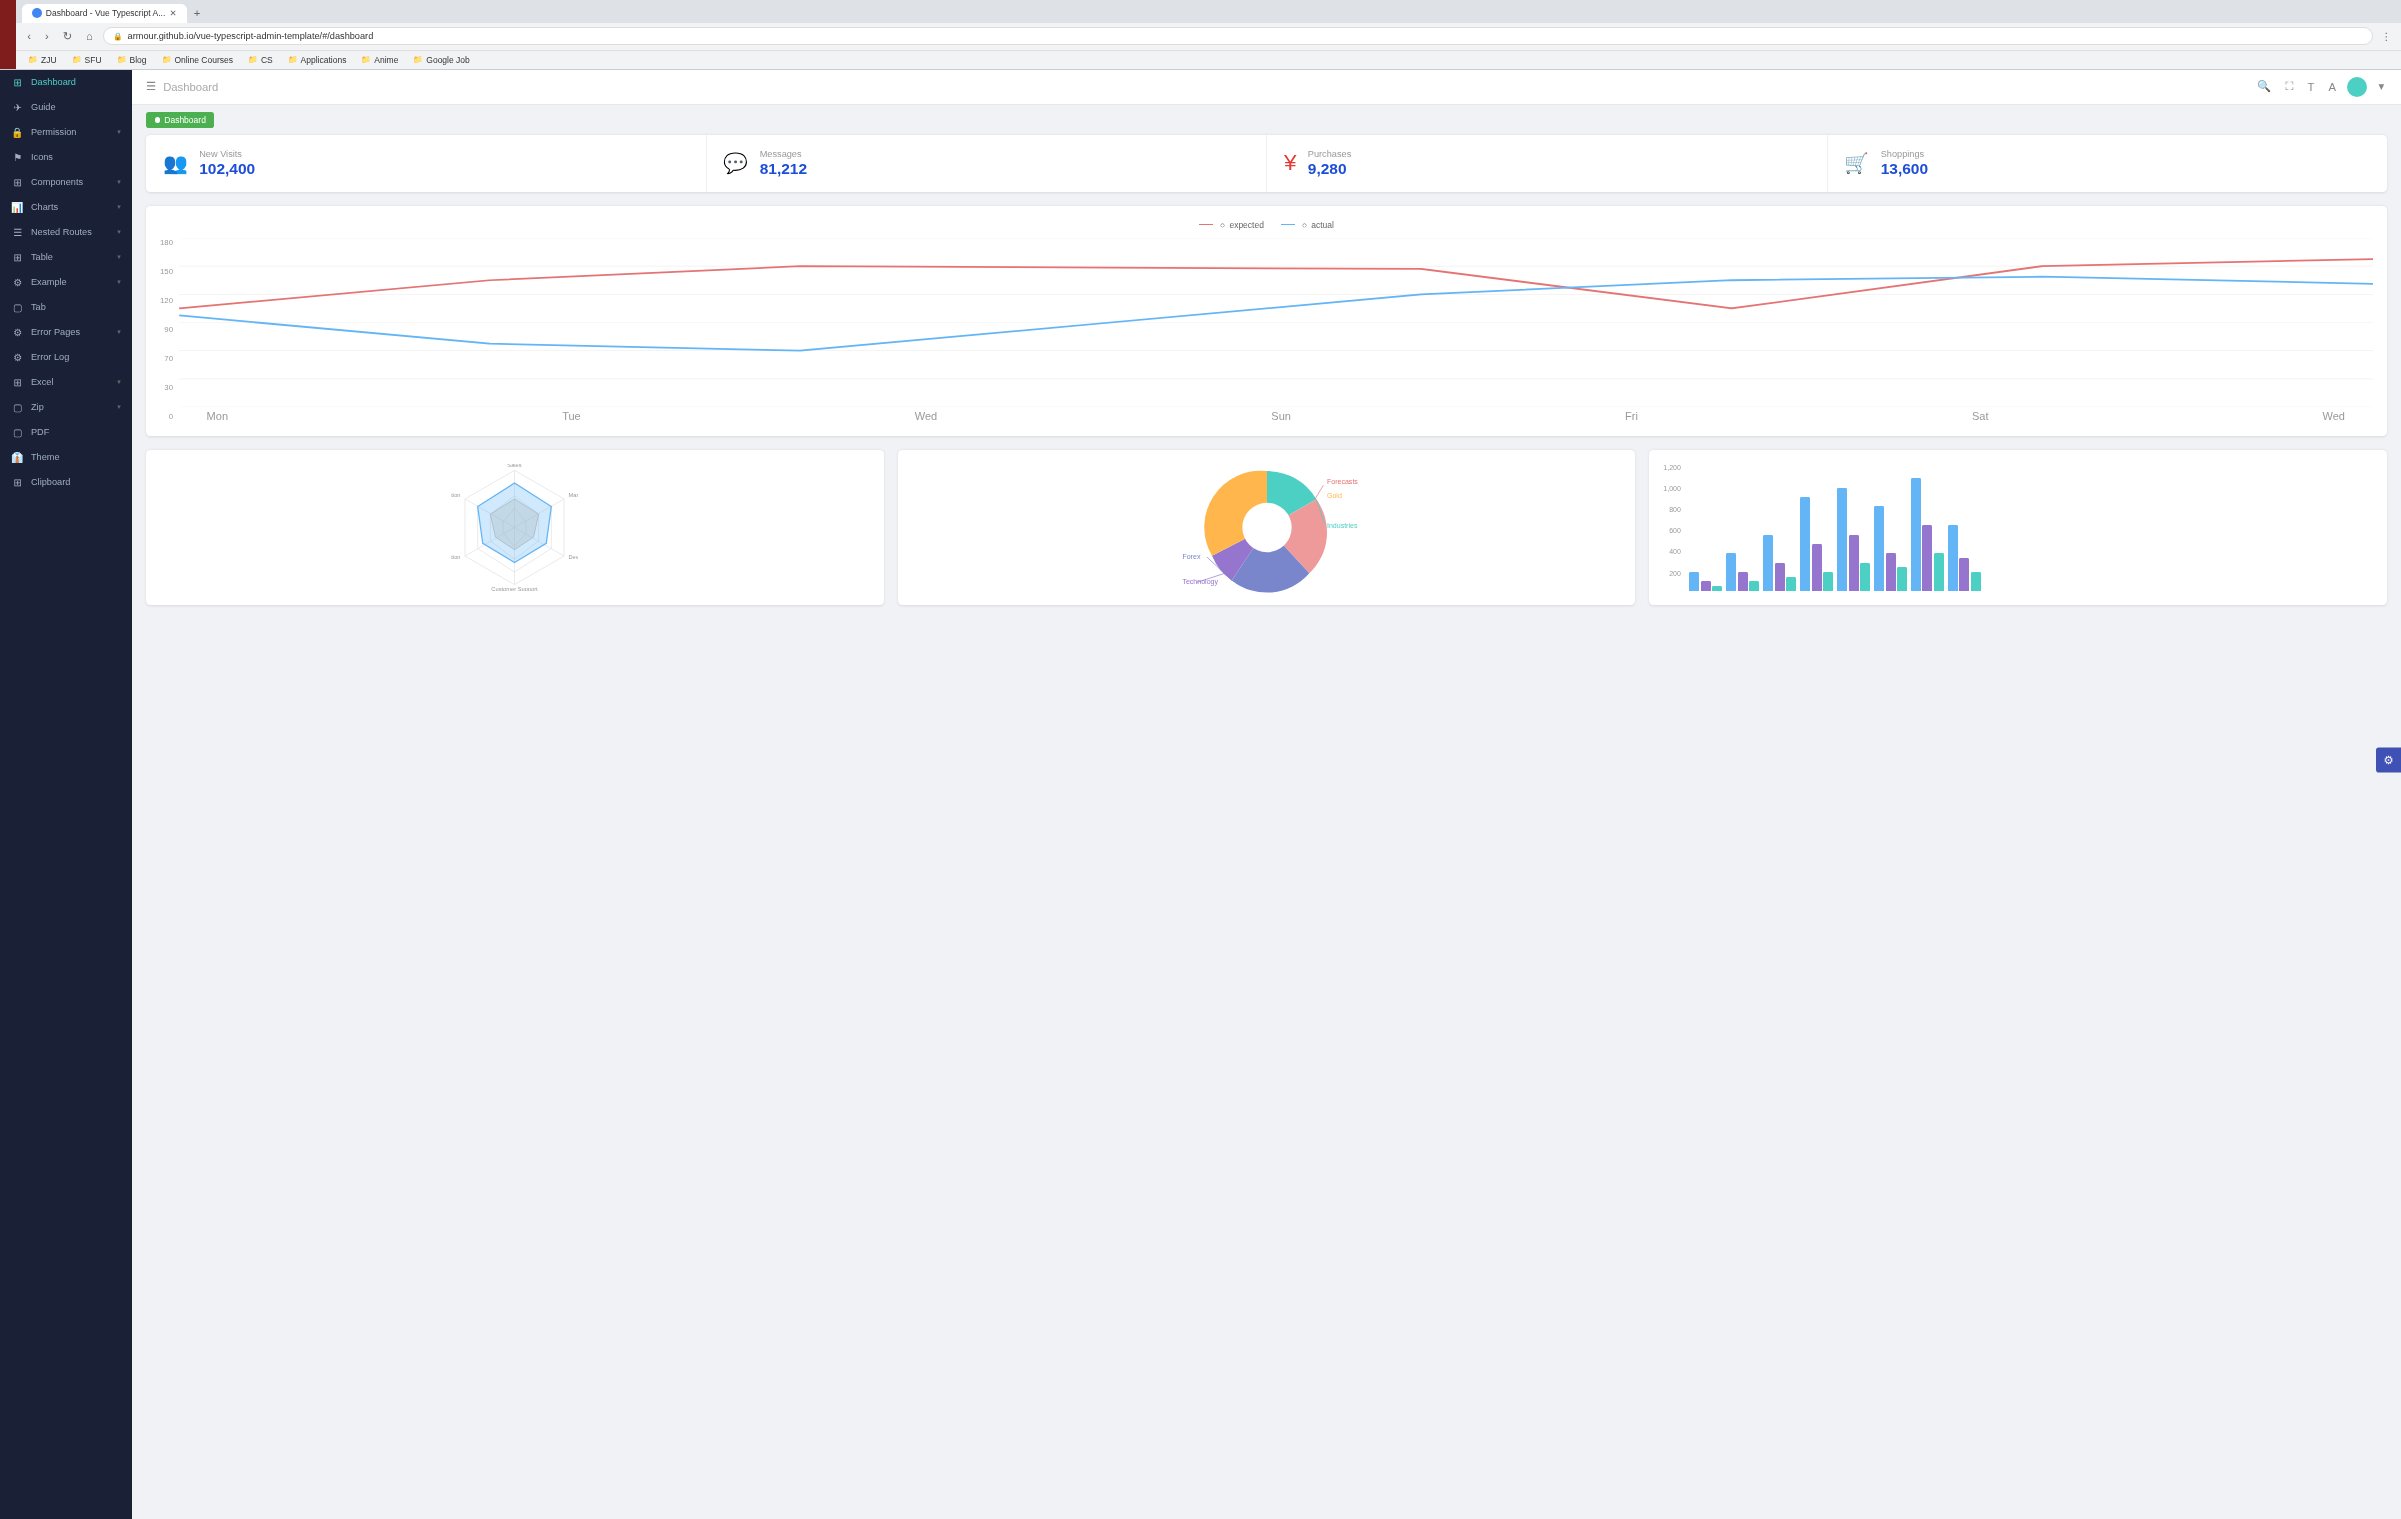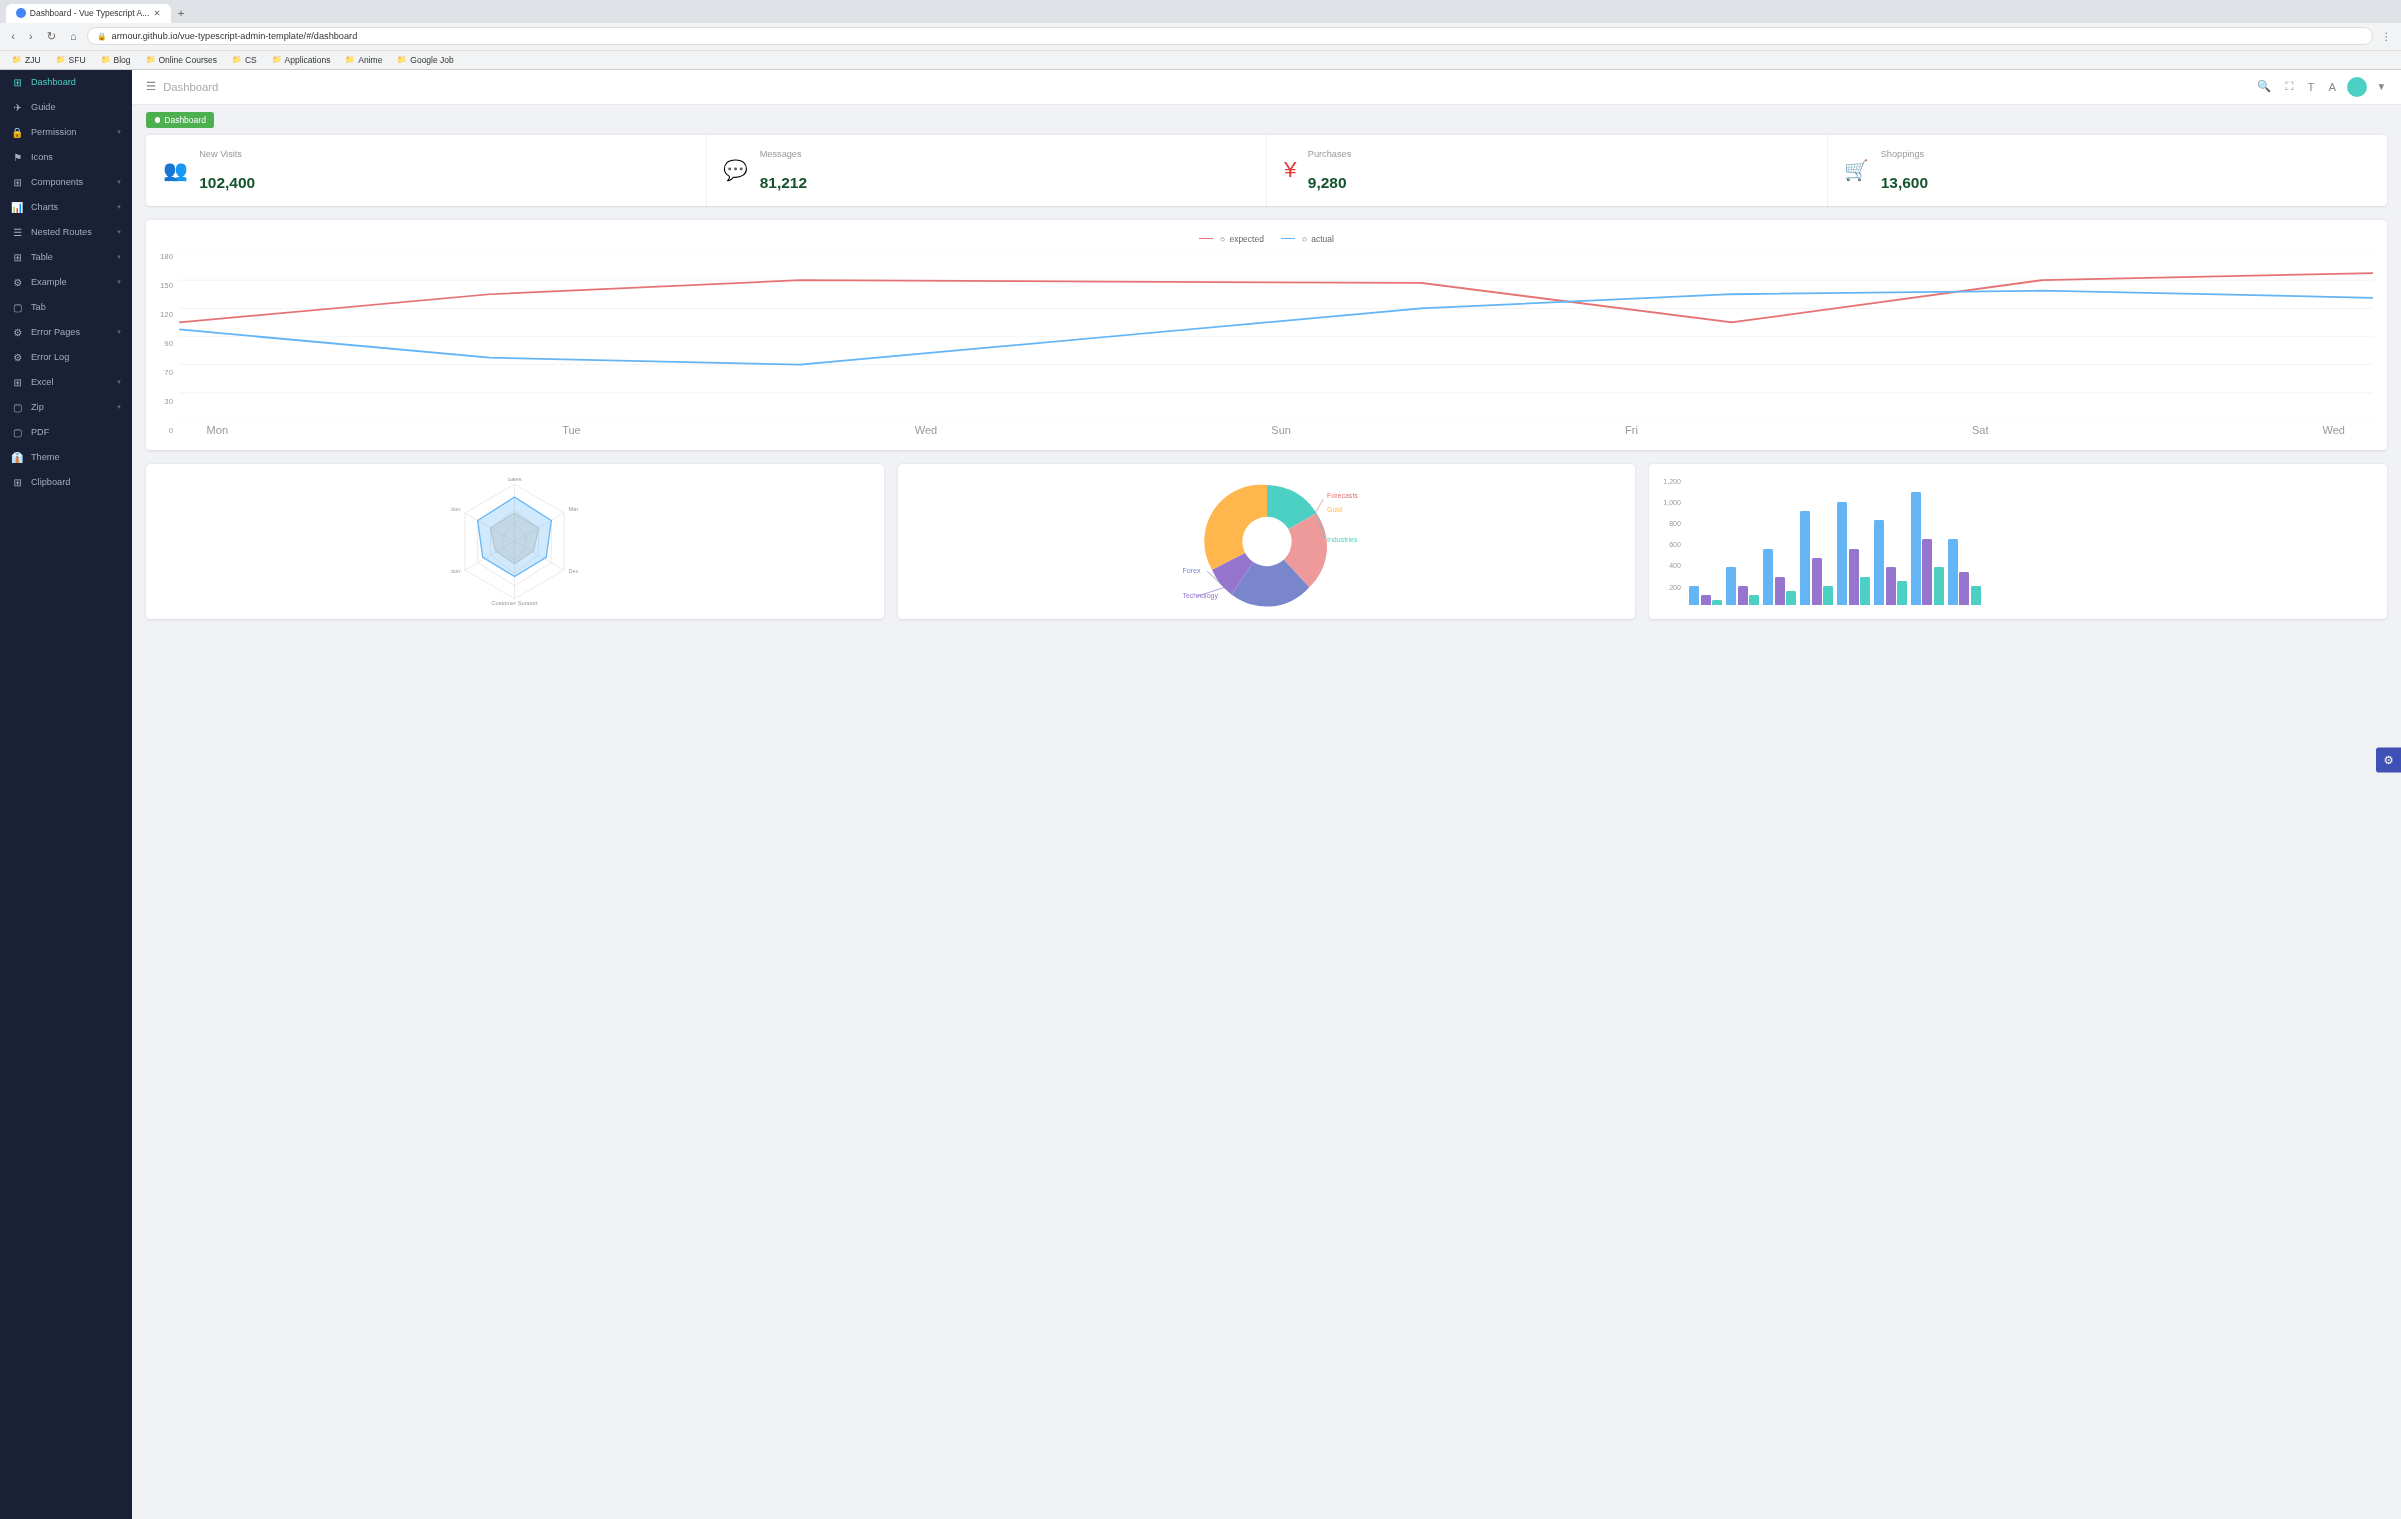--- a/index.html
+++ b/index.html
@@ -1,19 +1,19 @@
 <!DOCTYPE html>
 <html style="font-size:11.3px"><head>
   <meta charset="utf-8">
   <style>
     * { box-sizing: border-box; margin: 0; padding: 0; }
     body { font-family: -apple-system, BlinkMacSystemFont, 'Segoe UI', sans-serif; background: #f0f2f5; font-size: 9.2px; }
 
     
-    .browser-chrome { background: #737373; border-bottom: 0.7px solid #ccc; }
+    .browser-chrome { background: #7f1d1d; border-bottom: 0.7px solid #ccc; padding-left: 16px; }
     .browser-tabs { display: flex; align-items: center; padding: 4.2px 5.6px 0; background: #dee1e6; }
     .browser-tab { display: flex; align-items: center; gap: 4.2px; background: #fff; padding: 4.2px 10px; border-radius: 5.6px 5.6px 0 0; font-size: 8.5px; color: #333; min-width: 127px; }
     .browser-tab .favicon { width: 10px; height: 10px; background: #4285f4; border-radius: 50%; display:inline-block; }
     .browser-tab .tab-close { margin-left: auto; color: #666; cursor: pointer; }
     .new-tab-btn { padding: 2.8px 7px; background: transparent; border: none; font-size: 11.3px; color: #666; cursor: pointer; }
     .browser-toolbar { display: flex; align-items: center; padding: 4.2px 7px; gap: 5.6px; background: #f1f3f4; }
     .nav-btn { background: none; border: none; color: #666; font-size: 11.3px; cursor: pointer; padding: 2.8px 4.2px; border-radius: 2.8px; }
     .address-bar { flex: 1; display: flex; align-items: center; background: #fff; border: 0.7px solid #ddd; border-radius: 14px; padding: 2.8px 10px; gap: 4.2px; }
     .address-bar .lock-icon { color: #555; font-size: 7.8px; }
     .address-text { font-size: 9.2px; color: #333; }
@@ -60,21 +60,21 @@
     .stats-row { display: flex; gap: 0; margin: 0 14px 14px; background: #fff; border-radius: 4.2px; box-shadow: 0 0.7px 2.8px rgba(0,0,0,0.1); overflow: hidden; }
     .stat-card { flex: 1; padding: 14px 17px; display: flex; align-items: center; gap: 11.3px; border-right: 0.7px solid #f0f0f0; }
     .stat-card:last-child { border-right: none; }
     .stat-icon { font-size: 25px; }
     .stat-icon.teal { color: #4dd0c4; }
     .stat-icon.blue { color: #64b5f6; }
     .stat-icon.red { color: #e53935; }
     .stat-icon.green { color: #4caf50; }
     .stat-info { display: flex; flex-direction: column; }
     .stat-label { font-size: 9.2px; color: #999; }
-    .stat-value { font-size: 15.5px; font-weight: 600; color: #14532d; margin-top: 15px; }
+    .stat-value { font-size: 15.5px; font-weight: 600; color: #1d4ed8; margin-top: 1px; }
 
     
     .chart-section { margin: 0 14px 14px; background: #fff; border-radius: 4.2px; padding: 14px; box-shadow: 0 0.7px 2.8px rgba(0,0,0,0.1); }
     .chart-legend { display: flex; justify-content: center; gap: 17px; margin-bottom: 8.5px; font-size: 8.5px; color: #666; }
     .legend-item { display: flex; align-items: center; gap: 4.2px; }
 
     .line-chart { position: relative; width: 100%; height: 169px; }
     .line-chart svg { width: 100%; height: 100%; }
 
     .chart-x-labels { display: flex; justify-content: space-between; padding: 2.8px 28px 0; font-size: 11px; color: #999; }

